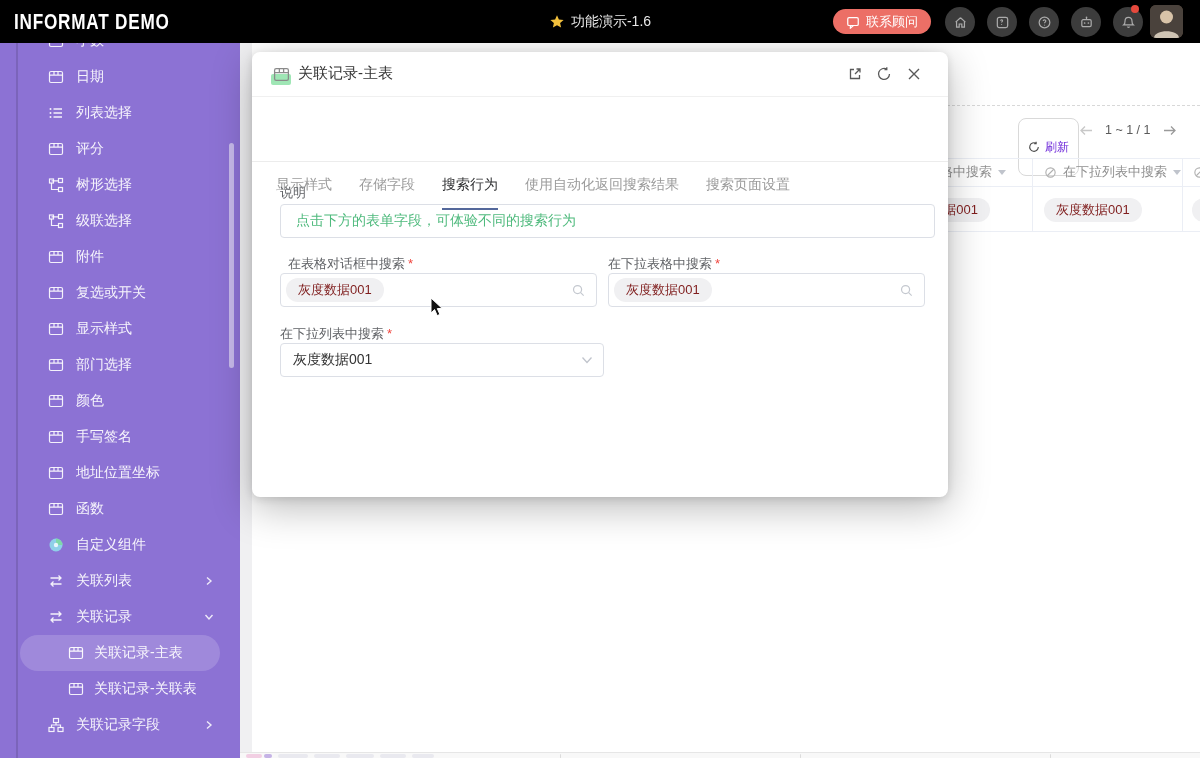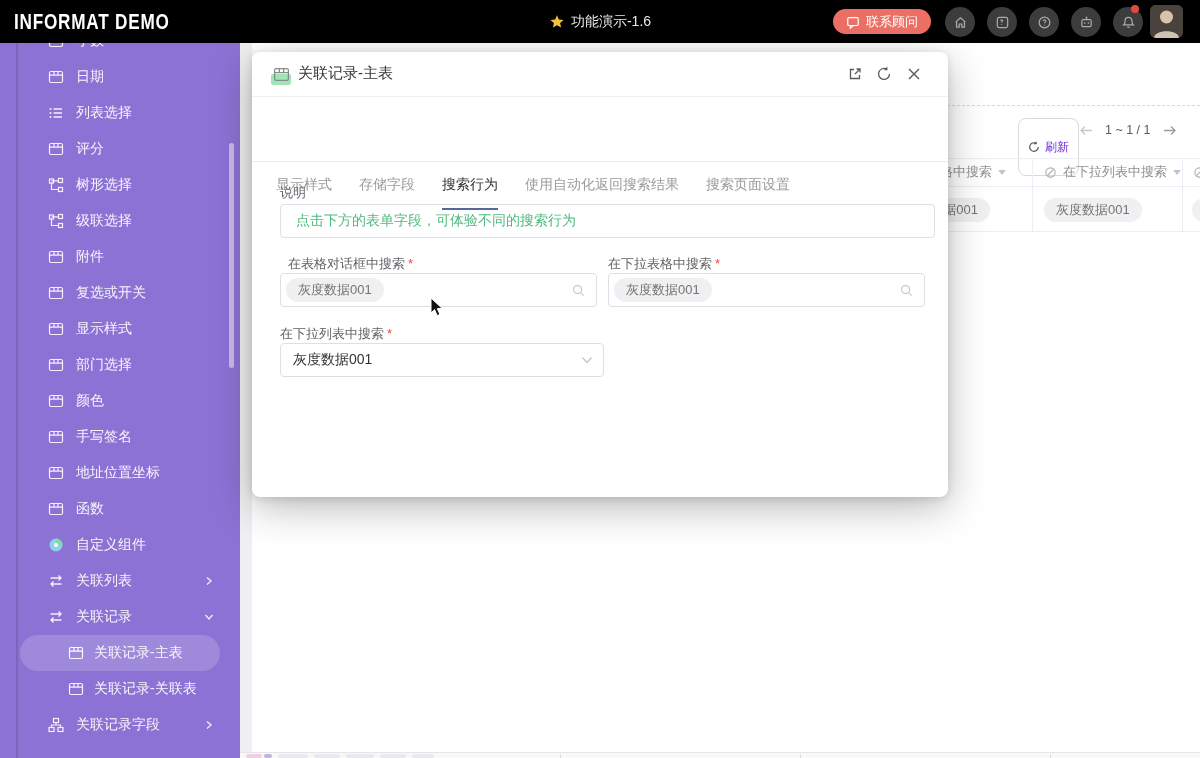--- a/index.html
+++ b/index.html
@@ -41,21 +41,21 @@
   .refresh-btn{position:absolute;left:766px;top:75px;height:24px;padding:16px 9px;border:1px solid #d9d9d9;
         border-radius:8px;background:#fff;display:flex;align-items:center;gap:5px;font-size:12px;color:#6d28d9;}
   .pager{position:absolute;left:828px;top:75px;height:24px;display:flex;align-items:center;gap:12px;
         font-size:12.5px;color:#5a5a5a;}
   .bg-table{position:absolute;left:0;top:115px;width:948px;height:74px;}
   .bg-table .hline{position:absolute;left:660px;right:0;height:1px;background:#ebeef5;}
   .bg-table .vline{position:absolute;top:0;height:74px;width:1px;background:#ebeef5;}
   .hdr-cell{position:absolute;top:0;height:28px;display:flex;align-items:center;font-size:13px;color:#8f8f8f;gap:6px;}
   .caret{width:0;height:0;border-left:4px solid transparent;border-right:4px solid transparent;border-top:5px solid #c0c4cc;}
   .chip{background:#f0f0f2;border-radius:12px;height:24px;display:flex;align-items:center;
-        padding:0 12px;font-size:13px;color:#737373;white-space:nowrap;}
+        padding:0 12px;font-size:13px;color:#7f1d1d;white-space:nowrap;}
   .bottom-strip{position:absolute;left:240px;top:752px;width:960px;height:6px;background:#f8f8f8;
         border-top:1px solid #e6e6e6;z-index:2;}
   .frag{position:absolute;top:1px;height:4px;border-radius:2px;}
   
   .modal{position:absolute;left:252px;top:52px;width:696px;height:445px;background:#fff;border-radius:8px;
         box-shadow:0 10px 40px rgba(0,0,0,.28), 0 2px 8px rgba(0,0,0,.12);z-index:20;}
   .m-header{position:absolute;left:0;top:0;right:0;height:44px;border-bottom:1px solid #f0f0f0;}
   .m-title-ic{position:absolute;left:21px;top:14px;width:18px;height:18px;}
   .m-title-ic .green{position:absolute;left:-2px;top:8px;width:20px;height:11px;background:#9fe6b5;border-radius:2px;}
   .m-title-ic svg{position:relative;z-index:2;}

